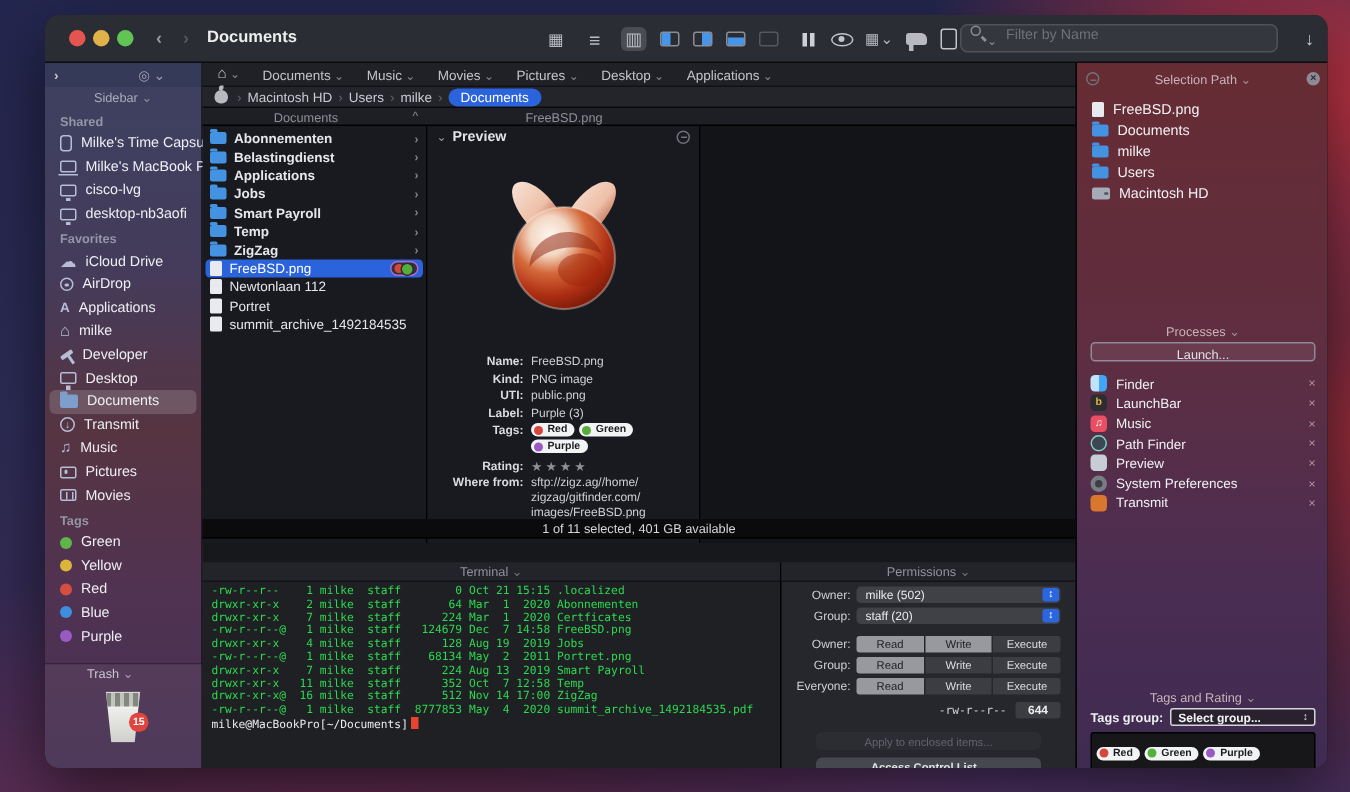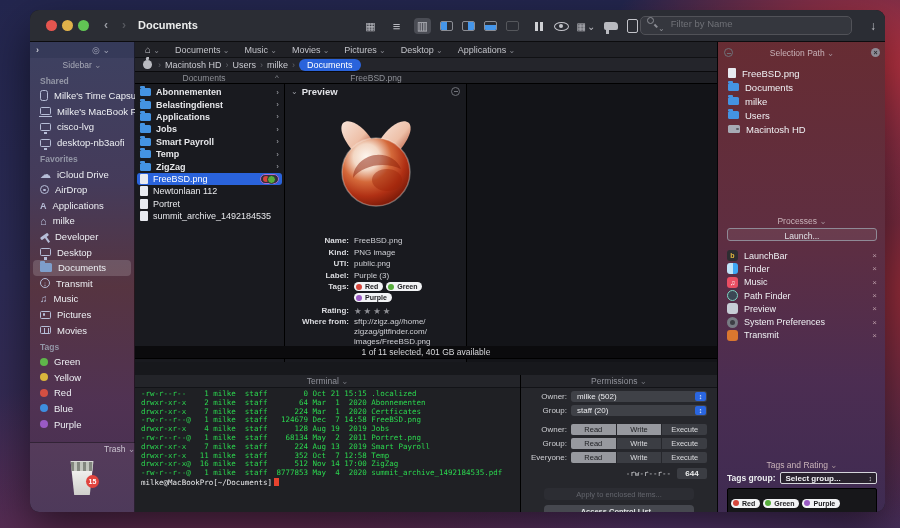--- a/index.html
+++ b/index.html
@@ -87,21 +87,21 @@
   .ic-down{width:10px;height:10px;border:1.2px solid #b6bdd7;border-radius:50%;text-align:center;}
   .ic-down::before{content:"↓";color:#b6bdd7;font-size:7px;line-height:9px;display:block;}
   .ic-music::before{content:"♫";color:#b6bdd7;font-size:10px;}
   .ic-pics{width:11px;height:8px;border:1.2px solid #b6bdd7;border-radius:1.5px;position:relative;}
   .ic-pics::after{content:"";position:absolute;left:1.5px;top:1.5px;width:2.5px;height:2.5px;border-radius:50%;background:#b6bdd7;}
   .ic-movies{width:11px;height:8px;border:1.2px solid #b6bdd7;border-radius:1.5px;position:relative;}
   .ic-movies::after{content:"";position:absolute;left:2.5px;top:1px;width:1.5px;height:5px;border-left:1.5px solid #b6bdd7;border-right:1.5px solid #b6bdd7;width:3px;}
   .tagdot{width:8px;height:8px;border-radius:50%;flex:none;}
   .trash-sec{position:absolute;left:0;bottom:0;width:105px;height:70px;border-top:1px solid rgba(0,0,0,.4);
     background:rgba(255,255,255,.05);border-radius:0 0 0 9px;}
-  .trash-head{text-align:right;font-size:8.5px;color:#cbc5d1;height:13px;line-height:13px;}
+  .trash-head{text-align:left;font-size:8.5px;color:#cbc5d1;height:13px;line-height:13px;margin-left:28px;}
   .trash-head::after{content:" ⌄";color:#a79fae;}
   .trashcan{position:absolute;left:39px;top:18px;width:26px;height:34px;
     background:linear-gradient(180deg,#d8d8d6,#efefed 30%,#cfcfcb);
     clip-path:polygon(6% 0,94% 0,80% 100%,20% 100%);}
   .trashcan::before{content:"";position:absolute;left:2px;top:1px;width:22px;height:9px;
     background:repeating-linear-gradient(90deg,#6a6f66 0 3px,#b9bdb4 3px 6px);opacity:.8;}
   .trash-badge{position:absolute;left:56px;top:32px;min-width:13px;height:13px;border-radius:7px;
     background:#e0443e;color:#fff;font-size:7px;font-weight:700;text-align:center;line-height:13px;padding:0 2px;}
   
   .menurow{position:absolute;left:105px;top:32px;width:582px;height:16px;background:#202126;
@@ -608,27 +608,27 @@
           <span class="drive"></span>
           <span>Macintosh HD</span>
         </div>
       </div>
       <div class="dhead proc-head">
         <span class="dtitle">Processes</span>
       </div>
       <button class="launchbtn">Launch...</button>
       <div class="proc-list">
         <div class="pitem">
+          <span class="appic ai-finder"></span>
+          <span>Finder</span>
+          <span class="x"></span>
+        </div>
+        <div class="pitem">
           <span class="appic ai-launchbar">b</span>
           <span>LaunchBar</span>
-          <span class="x"></span>
-        </div>
-        <div class="pitem">
-          <span class="appic ai-finder"></span>
-          <span>Finder</span>
           <span class="x"></span>
         </div>
         <div class="pitem">
           <span class="appic ai-music">♫</span>
           <span>Music</span>
           <span class="x"></span>
         </div>
         <div class="pitem">
           <span class="appic ai-pathfinder"></span>
           <span>Path Finder</span>

